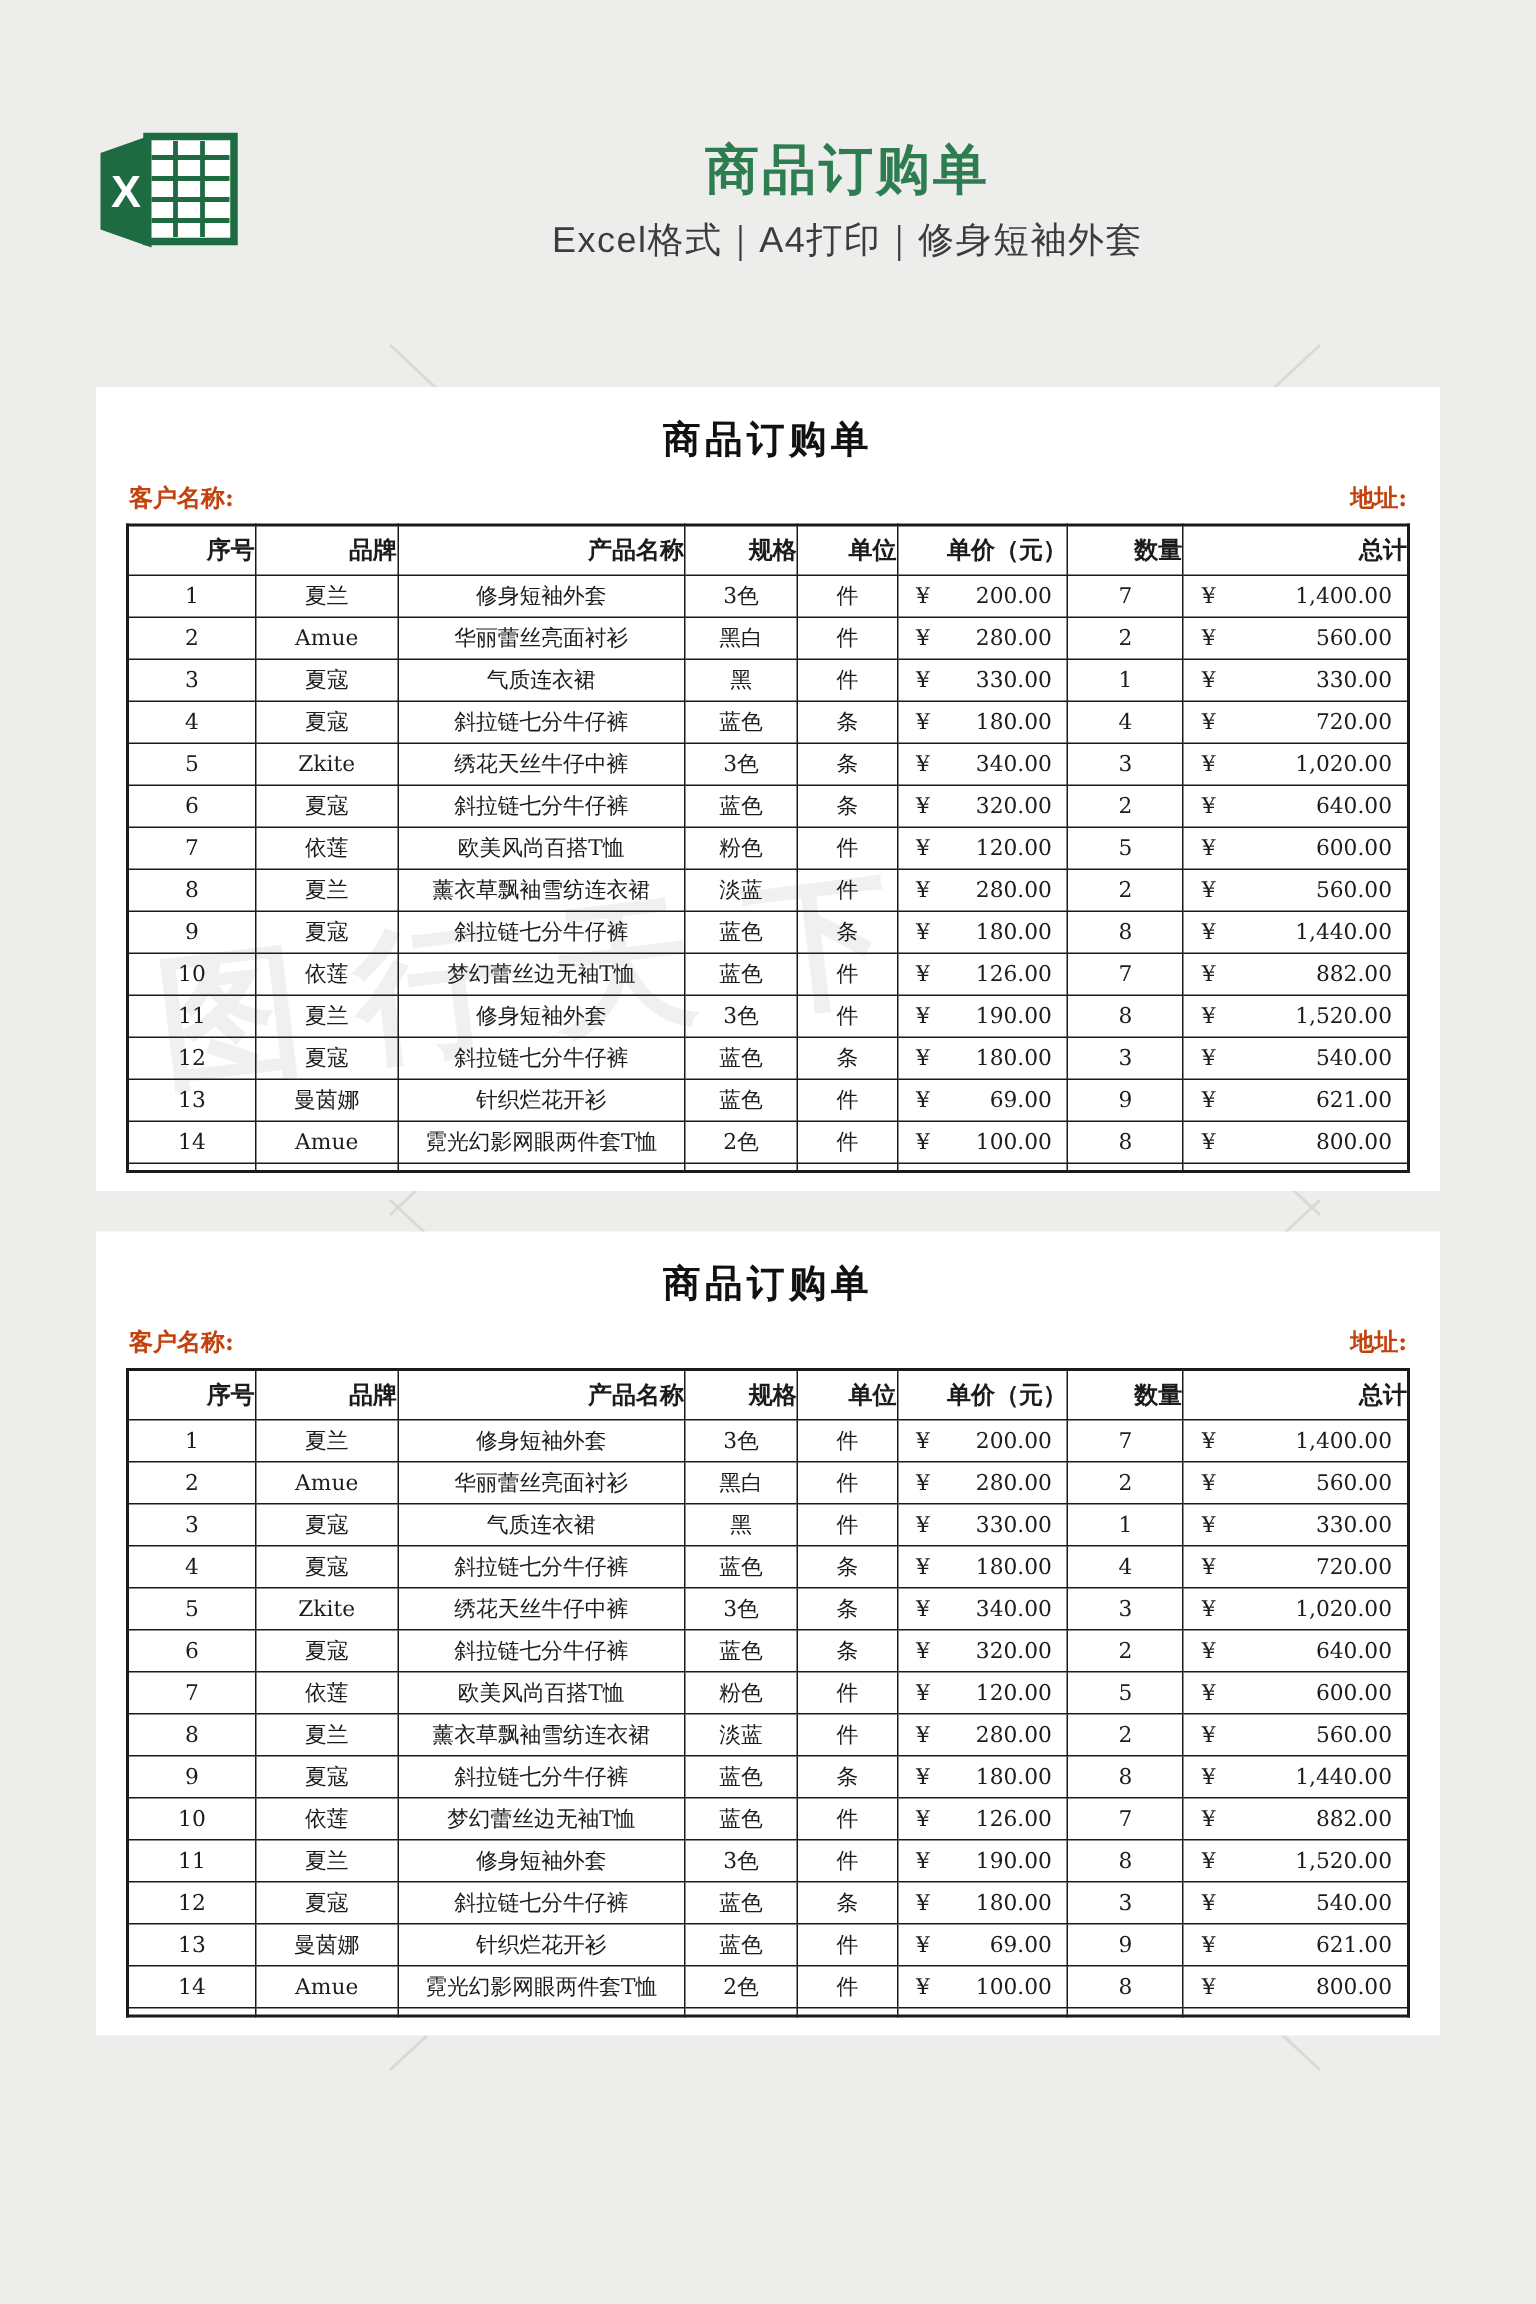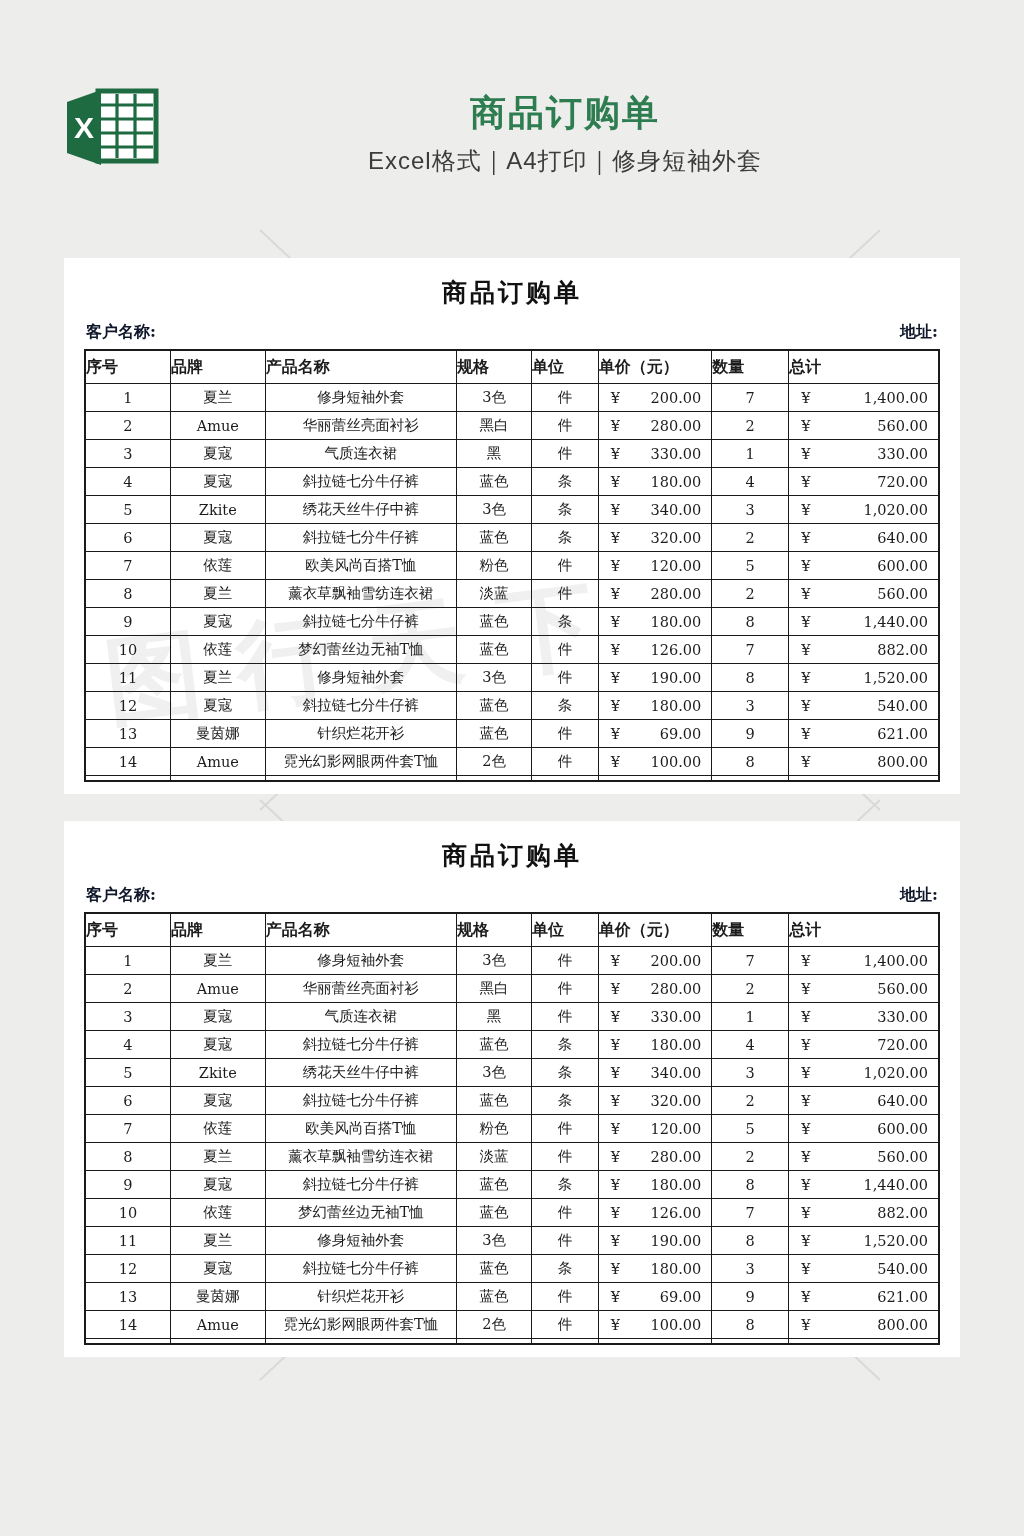--- a/index.html
+++ b/index.html
@@ -35,36 +35,36 @@
   .sheet-title {
     margin: 4px 0 12px 0;
     text-align: center;
     font-family: "DejaVu Serif", "Liberation Serif", serif;
     font-size: 25px; font-weight: bold; color: #111111;
     letter-spacing: 3px; line-height: 33px;
   }
   .meta {
     display: flex; justify-content: space-between;
     font-family: "DejaVu Serif", "Liberation Serif", serif;
-    font-size: 16px; font-weight: bold; color: #0f172a;
+    font-size: 16px; font-weight: bold; color: #c2410c;
     margin: 0 2px 6px 2px; line-height: 22px; gap: 36px;
   }
 
   
   table.order-table {
     width: 100%;
     border-collapse: collapse;
     border: 2px solid #1a1a1a;
     font-family: "DejaVu Serif", "Liberation Serif", serif;
     color: #1c1c1c;
     table-layout: fixed;
   }
   .order-table th, .order-table td { border: 1px solid #1a1a1a; overflow: hidden; white-space: nowrap; }
   .order-table thead th {
-    height: 32px; font-size: 16px; font-weight: bold; text-align: left;
+    height: 32px; font-size: 16px; font-weight: bold; text-align: right;
     background: #ffffff; padding: 0;
   }
   .order-table td {
     height: 27px; font-size: 14.5px; text-align: center; padding: 0;
   }
   .order-table td.money { text-align: right; padding-right: 10px; }
   .order-table td.money .yen { float: left; margin-left: 12px; }
   .order-table tr.stub td { height: 4px; line-height: 0; font-size: 0; }
 
   

